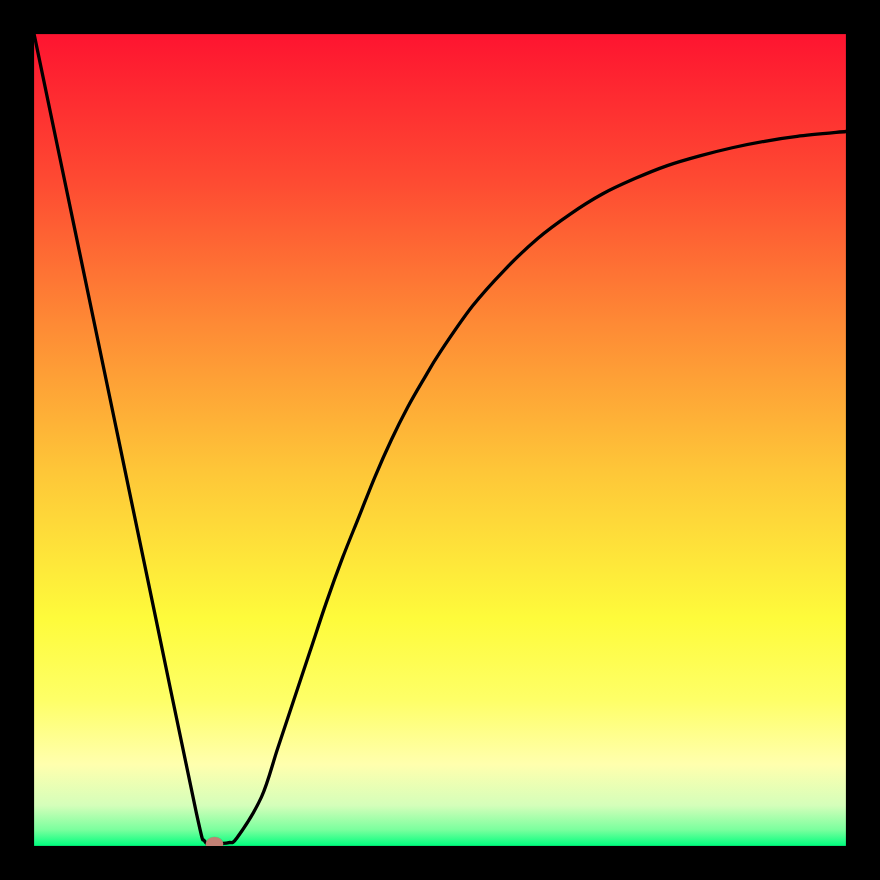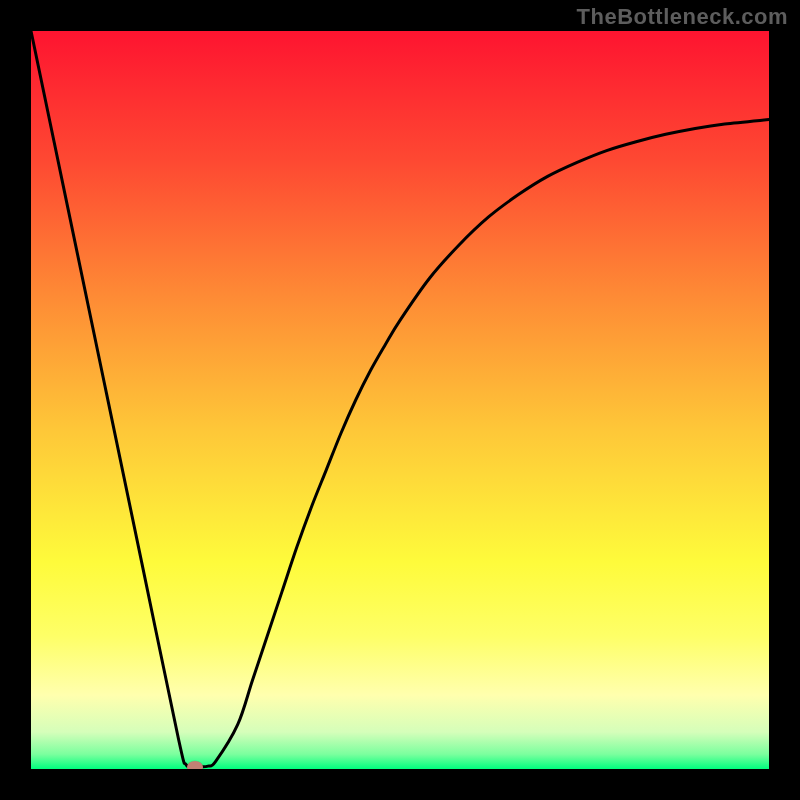--- a/index.html
+++ b/index.html
@@ -52,21 +52,20 @@
     background: #c28074;
     transform: translate(-50%, -50%);
     z-index: 20;
     box-shadow: 0 0 0 0.5px rgba(0,0,0,0.1);
   }
 </style>
 </head>
 <body>
 
 <div class="outer-frame">
-  <div class="watermark">TheBottleneck.com</div>
 
   <div class="plot-area">
     <svg id="bg-svg" viewBox="0 0 738 738" preserveAspectRatio="none">
       <defs>
         <linearGradient id="grad" x1="0" y1="0" x2="0" y2="1">
             <stop offset="0.00%" stop-color="#fe1430"></stop>
             <stop offset="18.00%" stop-color="#fe4a32"></stop>
             <stop offset="36.00%" stop-color="#fe8b35"></stop>
             <stop offset="54.00%" stop-color="#fec738"></stop>
             <stop offset="72.00%" stop-color="#fefb3b"></stop>

